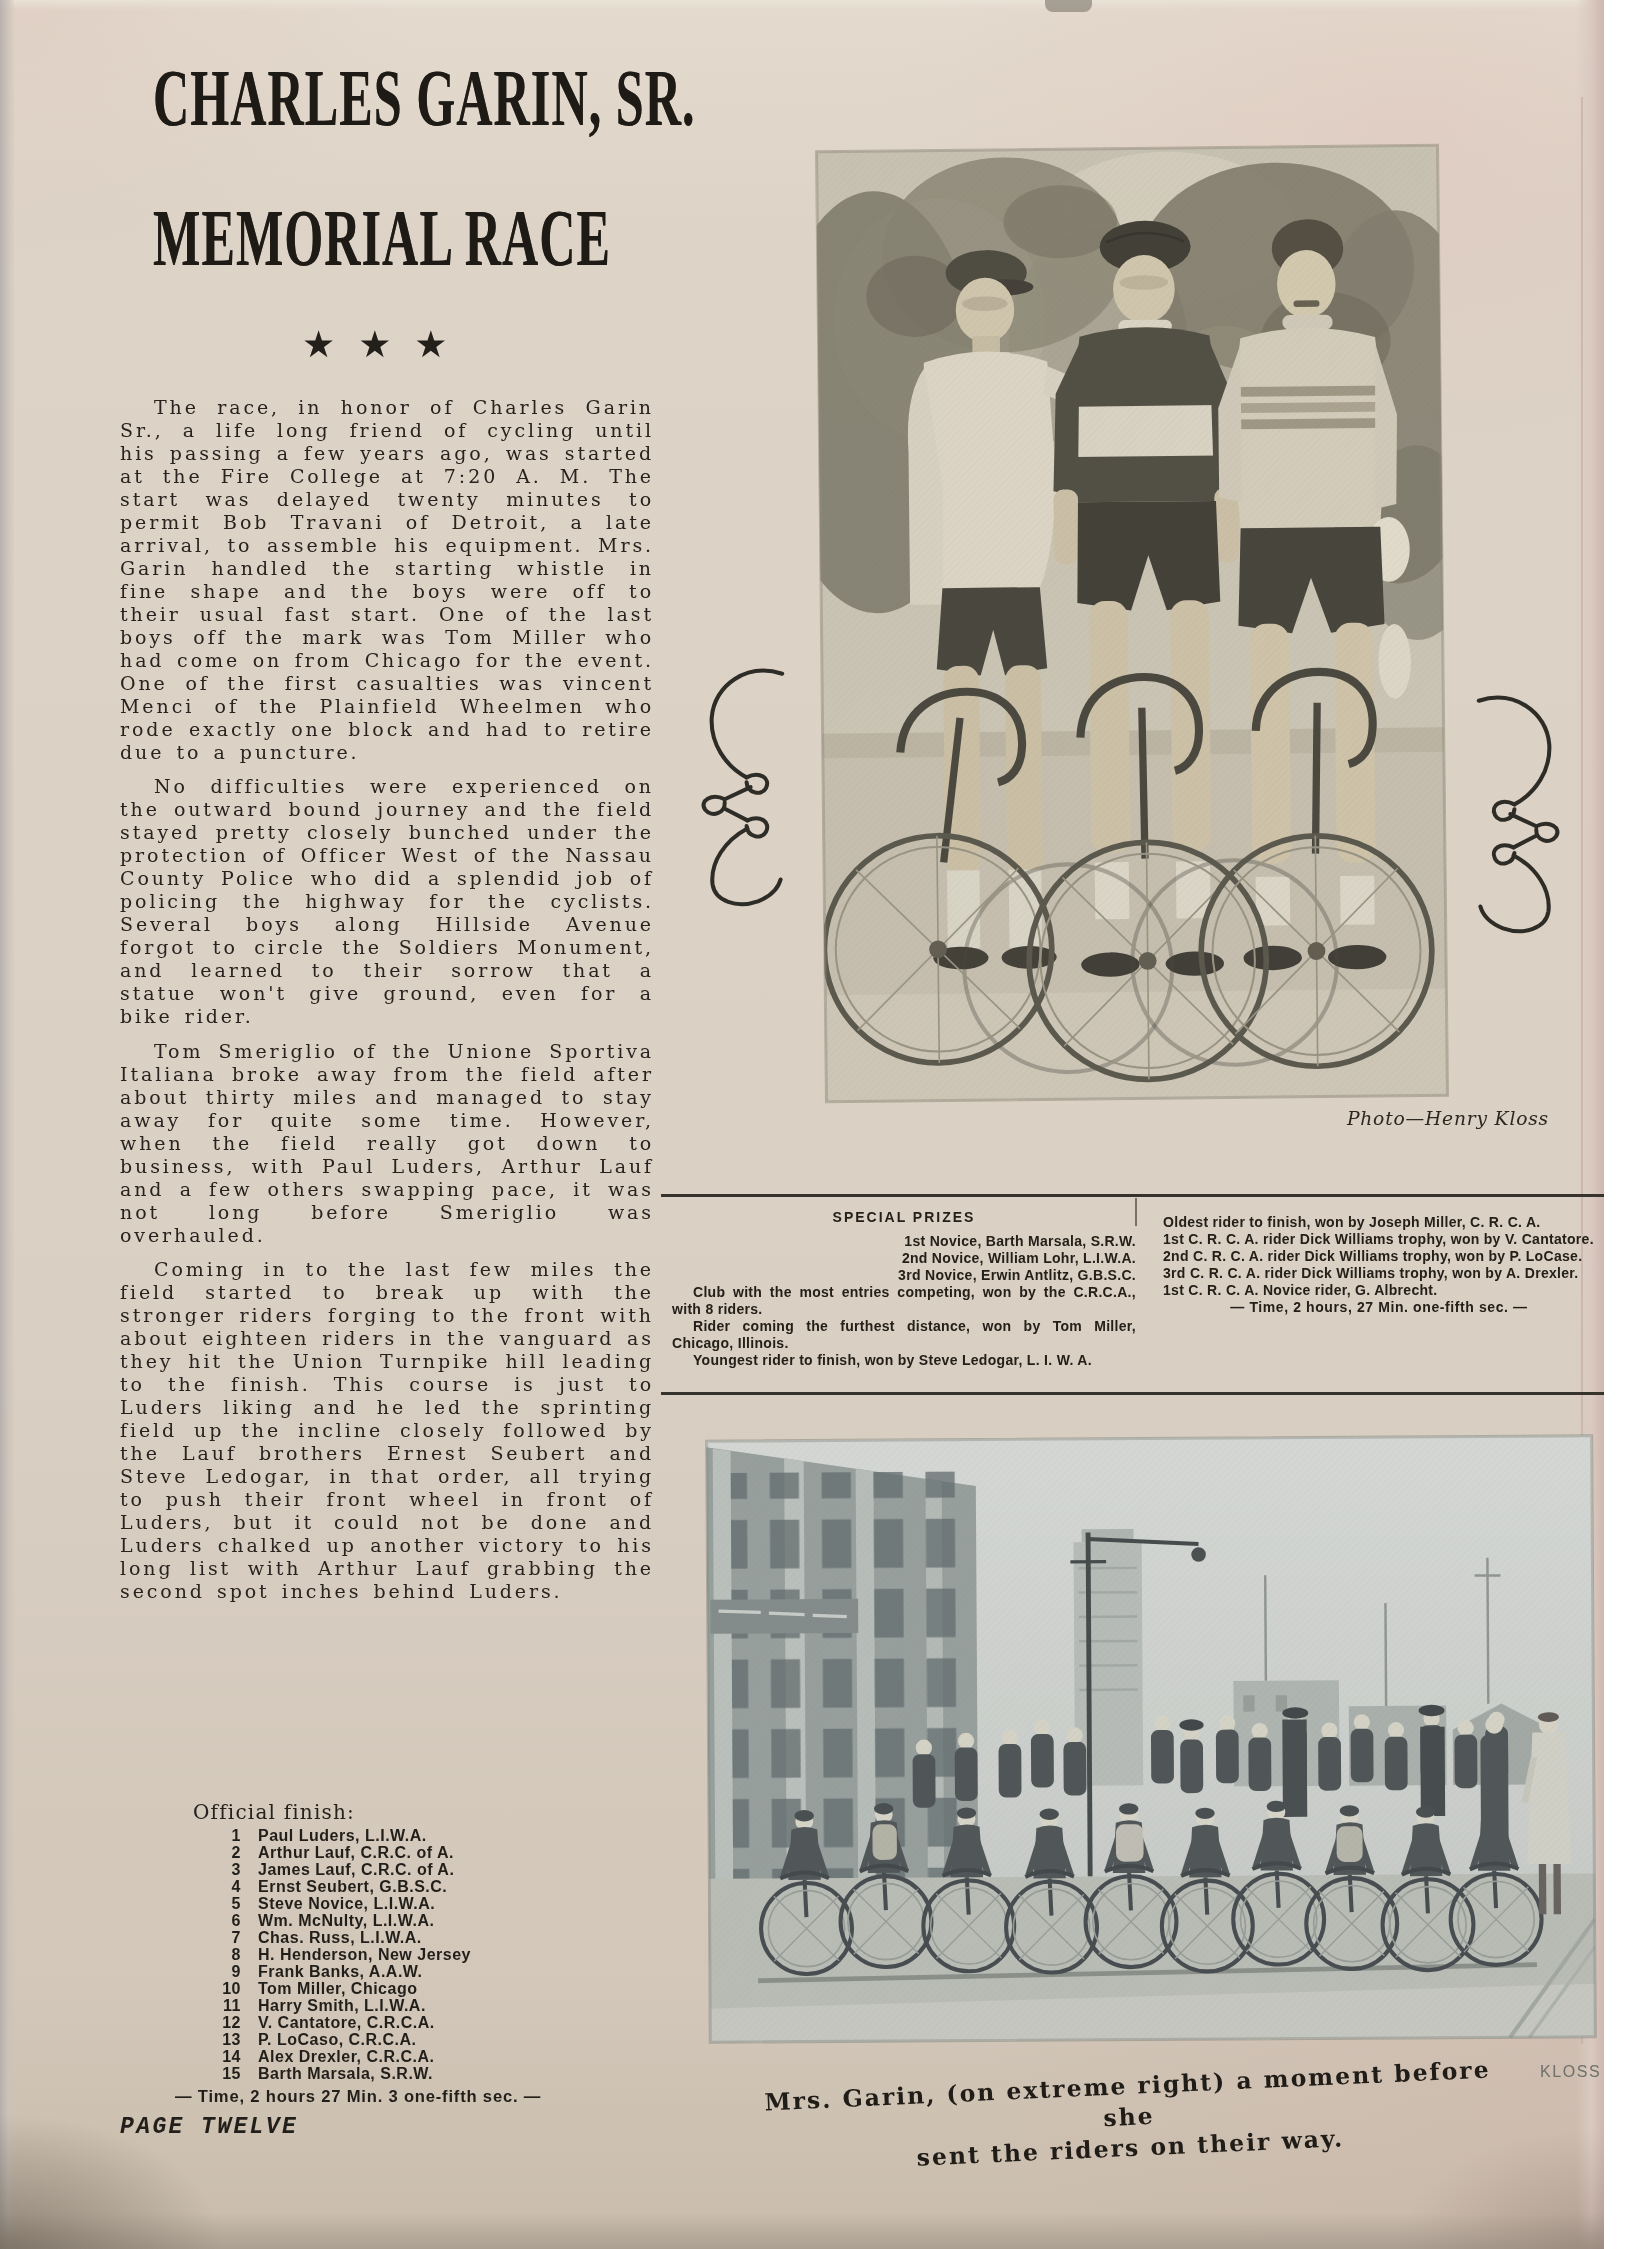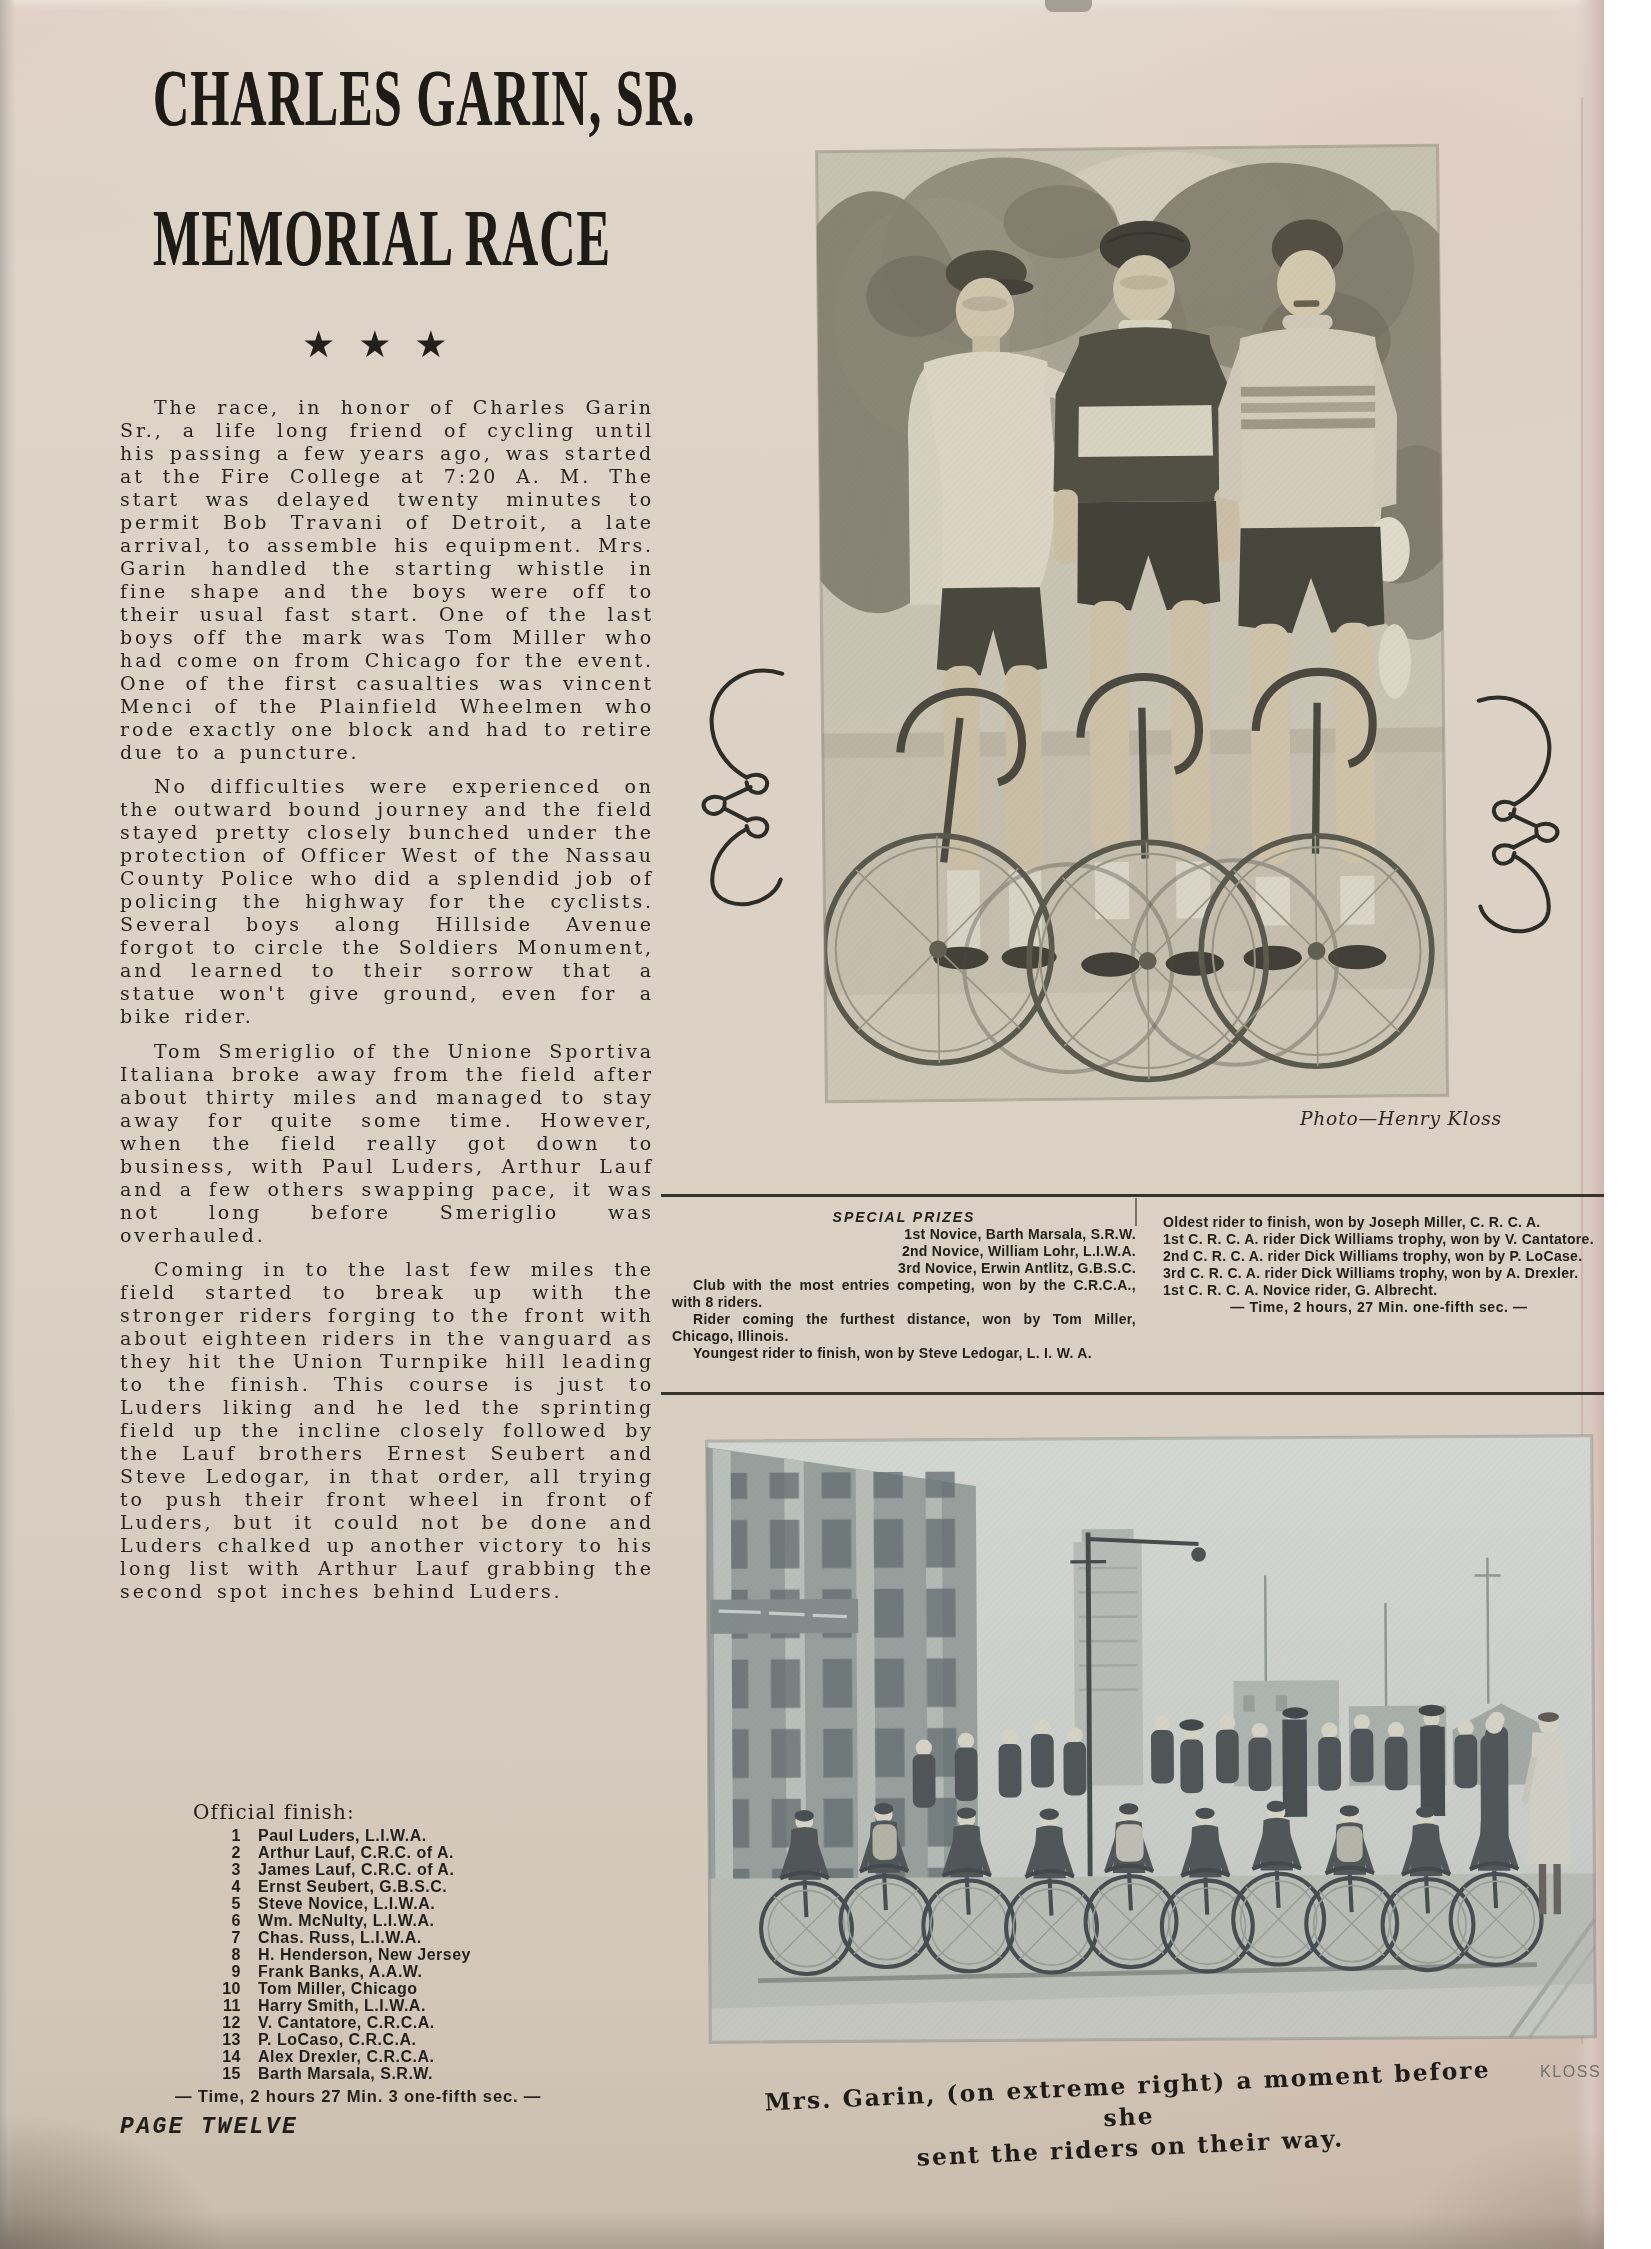--- a/index.html
+++ b/index.html
@@ -49,35 +49,35 @@
 
   
   .top-photo{left:821px;top:148px;width:622px;height:951px;transform:rotate(-0.6deg);
     outline:0.8px solid rgba(120,113,100,.4);}
   .bottom-photo{left:708px;top:1438px;width:886px;height:602px;transform:rotate(-0.35deg);
     outline:0.8px solid rgba(110,112,104,.4);}
   .ornament{width:122px;height:243px;}
   .orn-left{left:688px;top:664px;}
   .orn-right{left:1451px;top:691px;}
 
-  .photo-credit{left:1161px;top:1108px;width:341px;text-align:right;font-style:italic;
+  .photo-credit{left:1208px;top:1108px;width:341px;text-align:right;font-style:italic;
     font-size:18.7px;letter-spacing:0.8px;color:#2c2721;}
   .caption-top{left:808px;top:1134px;width:738px;text-align:center;font-weight:bold;
     font-size:24px;line-height:30px;letter-spacing:2.8px;word-spacing:2.4px;color:#211d18;}
 
   .rule{background:#36322c;height:3.2px;}
   .rule-top{left:661px;top:1194px;width:956px;}
   .rule-bottom{left:661px;top:1392px;width:956px;}
   .rule-mid{left:1135px;top:1198px;width:2.4px;height:28px;background:#36322c;opacity:.6;}
 
   .prizes{font-family:"Liberation Sans", sans-serif;font-weight:bold;color:#242019;
     font-size:14px;line-height:17px;letter-spacing:0.3px;}
   .prizes-left{left:672px;top:1209px;width:464px;}
   .prizes-right{left:1142px;top:1214px;width:474px;}
-  .prize-head{text-align:center;letter-spacing:2px;margin-bottom:0;font-style:italic;}
+  .prize-head{text-align:center;letter-spacing:2px;margin-bottom:7px;}
   .prize-line{text-align:justify;}
   .prize-line.indent1{margin-left:40px;text-align:right;}
   .prize-line.hang{text-indent:21px;}
   .prize-time{text-align:center;letter-spacing:0.6px;}
 
   .kloss{left:1540px;top:2063px;font-family:"Liberation Sans", sans-serif;font-size:16px;
     letter-spacing:1.6px;color:#6d7168;}
   .caption-bottom{left:759px;top:2071px;width:740px;text-align:center;font-weight:bold;
     font-size:23.5px;line-height:31px;letter-spacing:2px;color:#201c17;transform:rotate(-2.6deg);}
   svg{display:block;}

